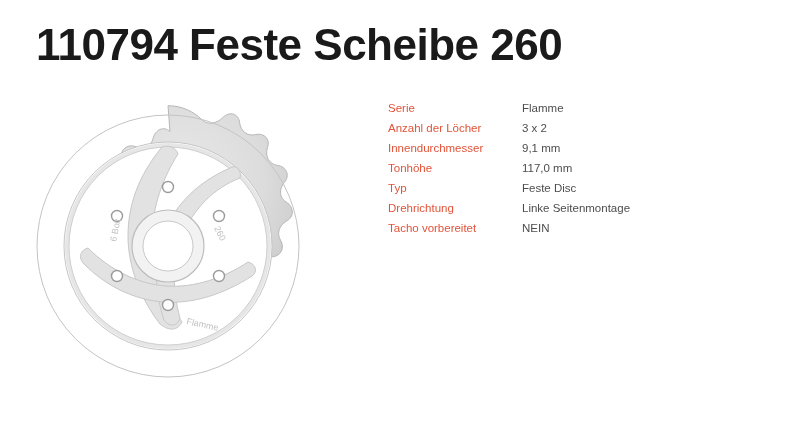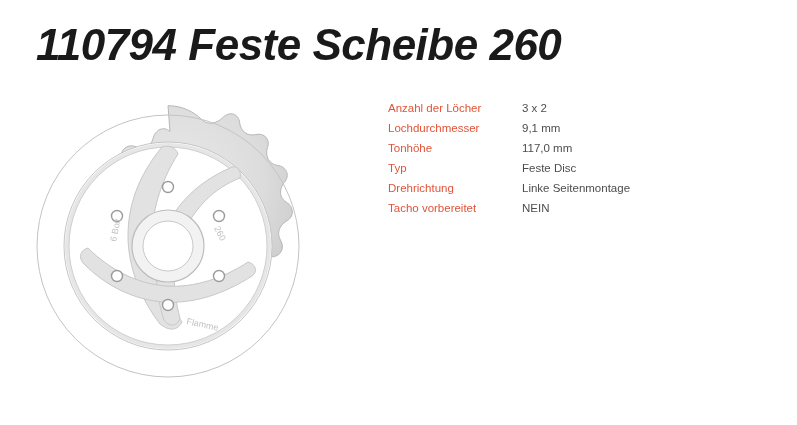--- a/index.html
+++ b/index.html
@@ -19,21 +19,20 @@
     height: 425px;
     background: #ffffff;
   }
   .title {
     position: absolute;
     left: 36px;
     top: 20px;
     font-size: 44px;
     line-height: 50px;
     font-weight: bold;
-    font-style: italic;
     letter-spacing: -0.5px;
     color: #1a1a1a;
     white-space: nowrap;
   }
   .product-image {
     position: absolute;
     left: 18px;
     top: 96px;
     width: 330px;
     height: 300px;
@@ -160,25 +159,29 @@
           <text x="46" y="-18" transform="rotate(64 46 -18)">260</text>
           <text x="18" y="78" transform="rotate(12 18 78)">Flamme</text>
         </g>
       </g>
     </svg>
   </div>
 
   <table class="spec-table">
     <tbody>
       <tr>
+        <td class="spec-label">Serie</td>
+        <td class="spec-value">Flamme</td>
+      </tr>
+      <tr>
         <td class="spec-label">Anzahl der Löcher</td>
         <td class="spec-value">3 x 2</td>
       </tr>
       <tr>
-        <td class="spec-label">Lochdurchmesser</td>
+        <td class="spec-label">Innendurchmesser</td>
         <td class="spec-value">9,1 mm</td>
       </tr>
       <tr>
         <td class="spec-label">Tonhöhe</td>
         <td class="spec-value">117,0 mm</td>
       </tr>
       <tr>
         <td class="spec-label">Typ</td>
         <td class="spec-value">Feste Disc</td>
       </tr>

